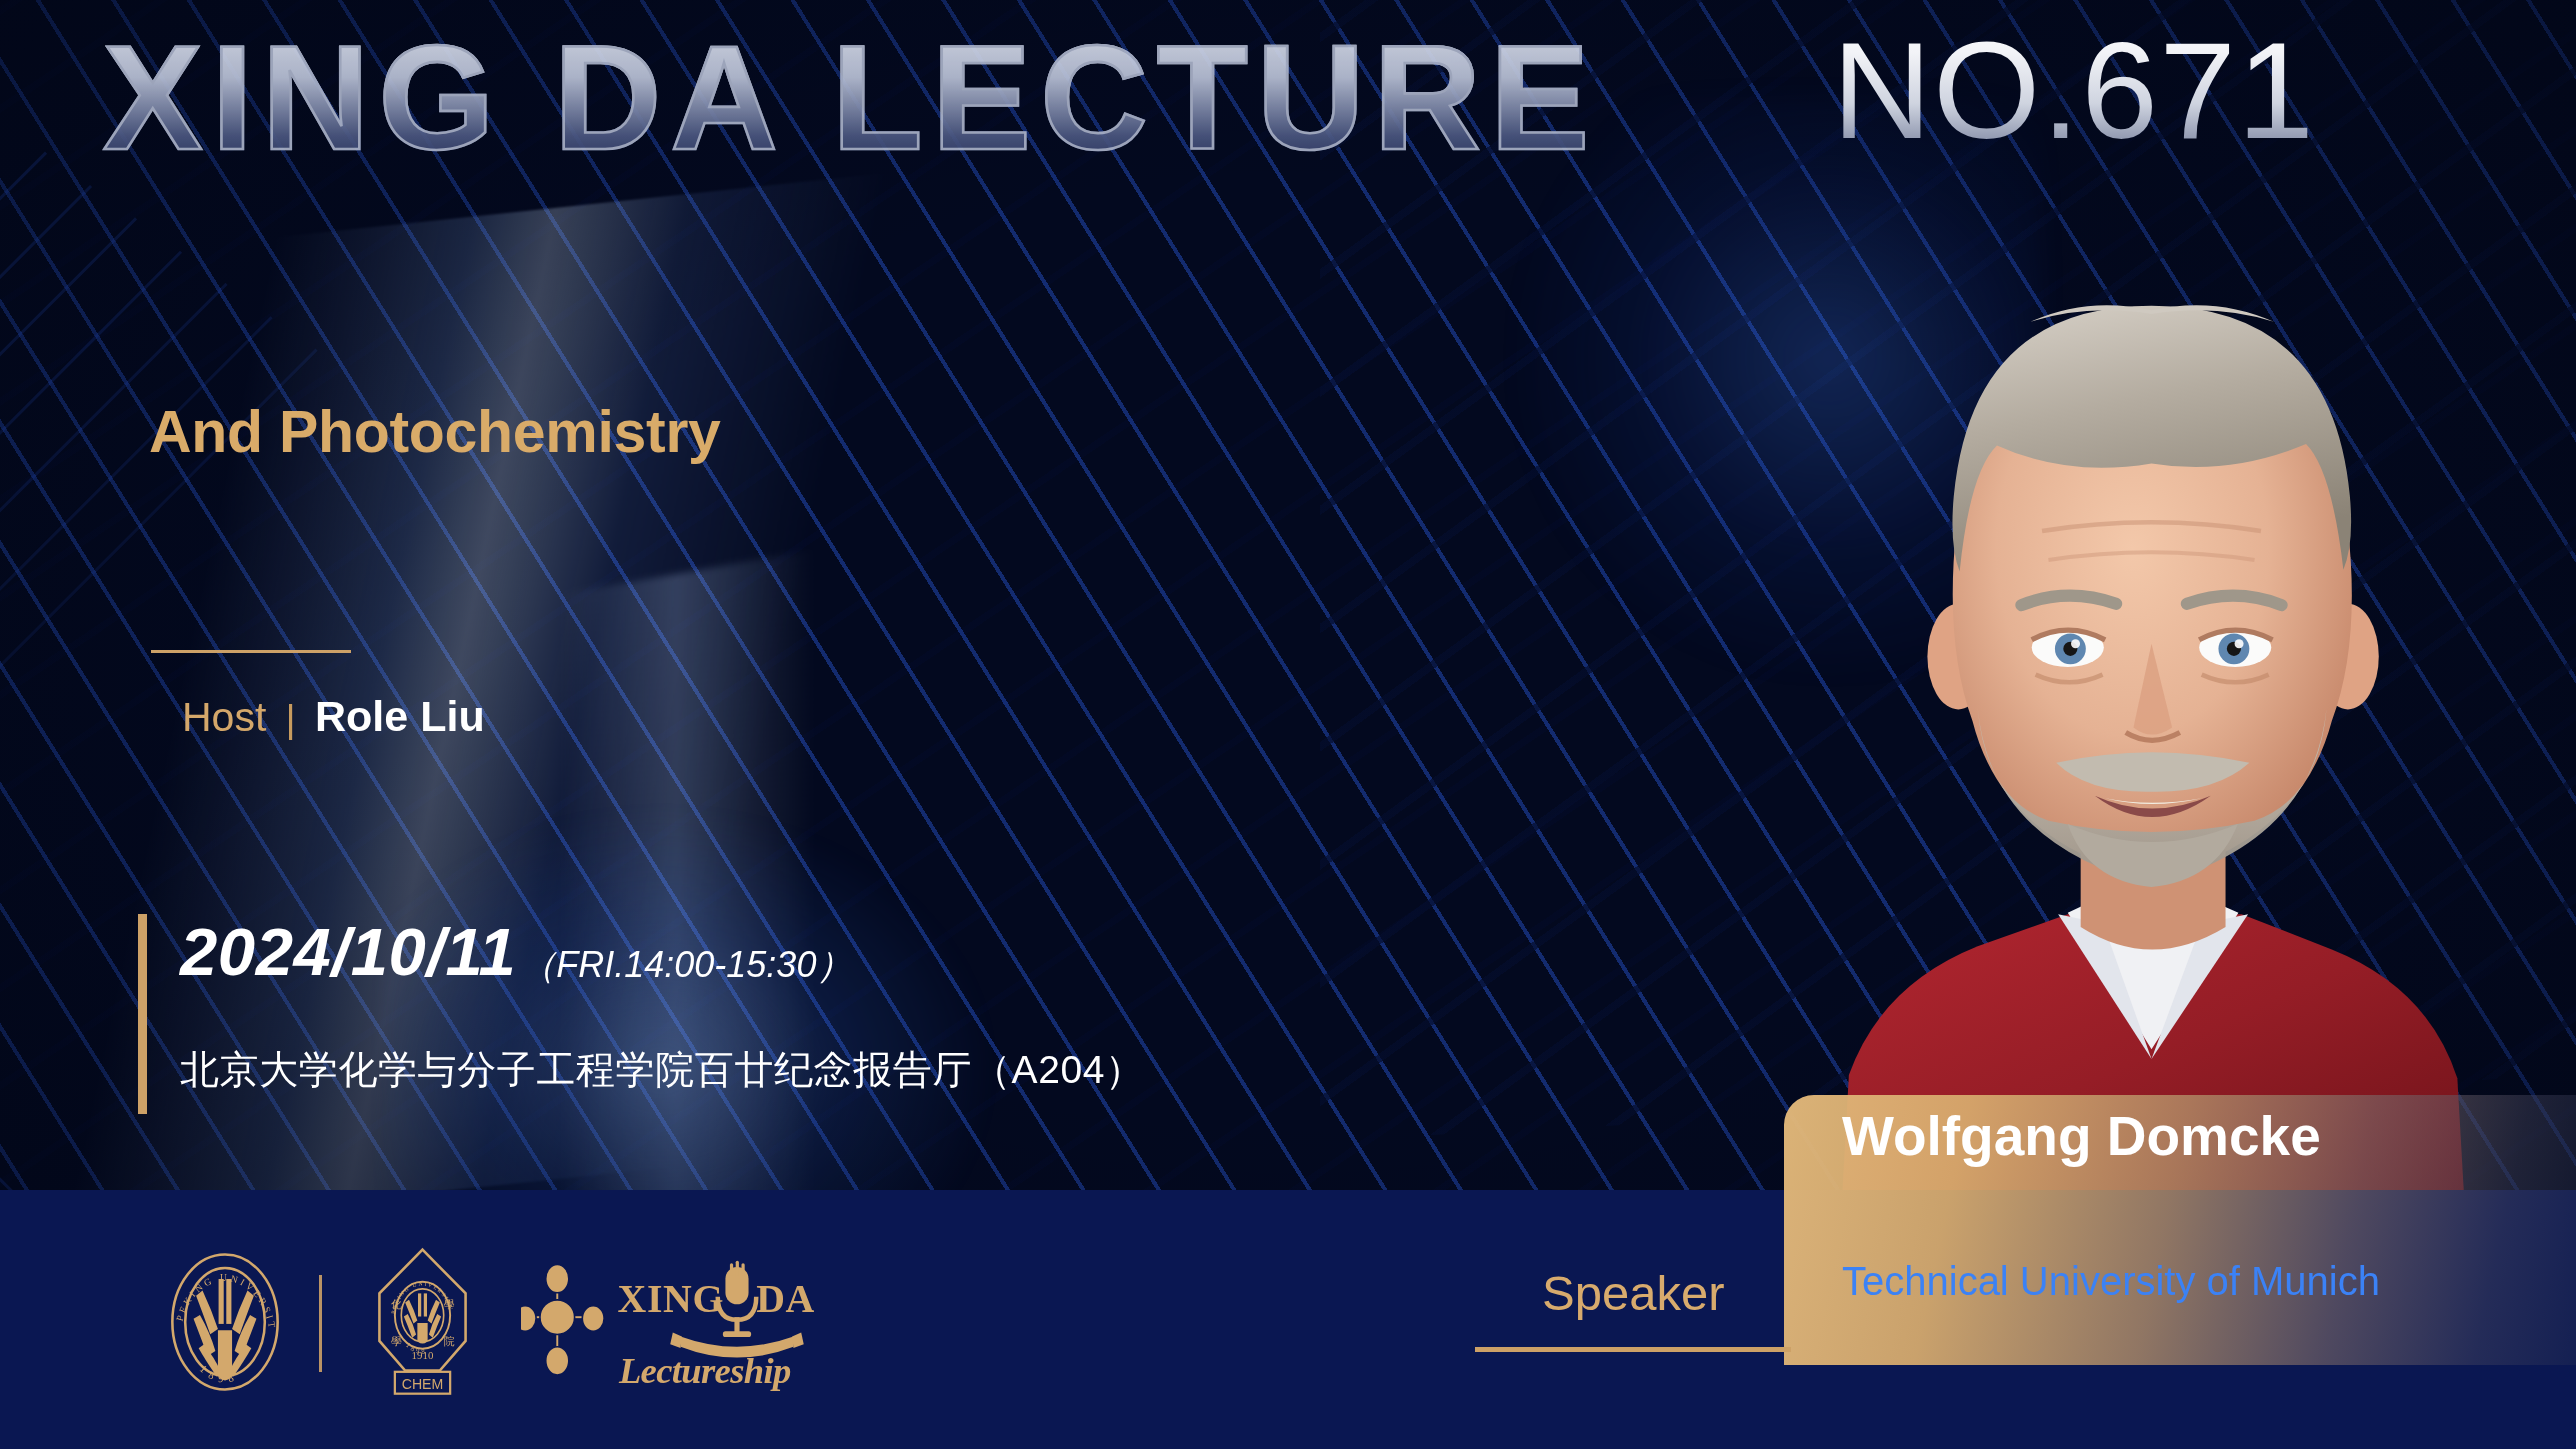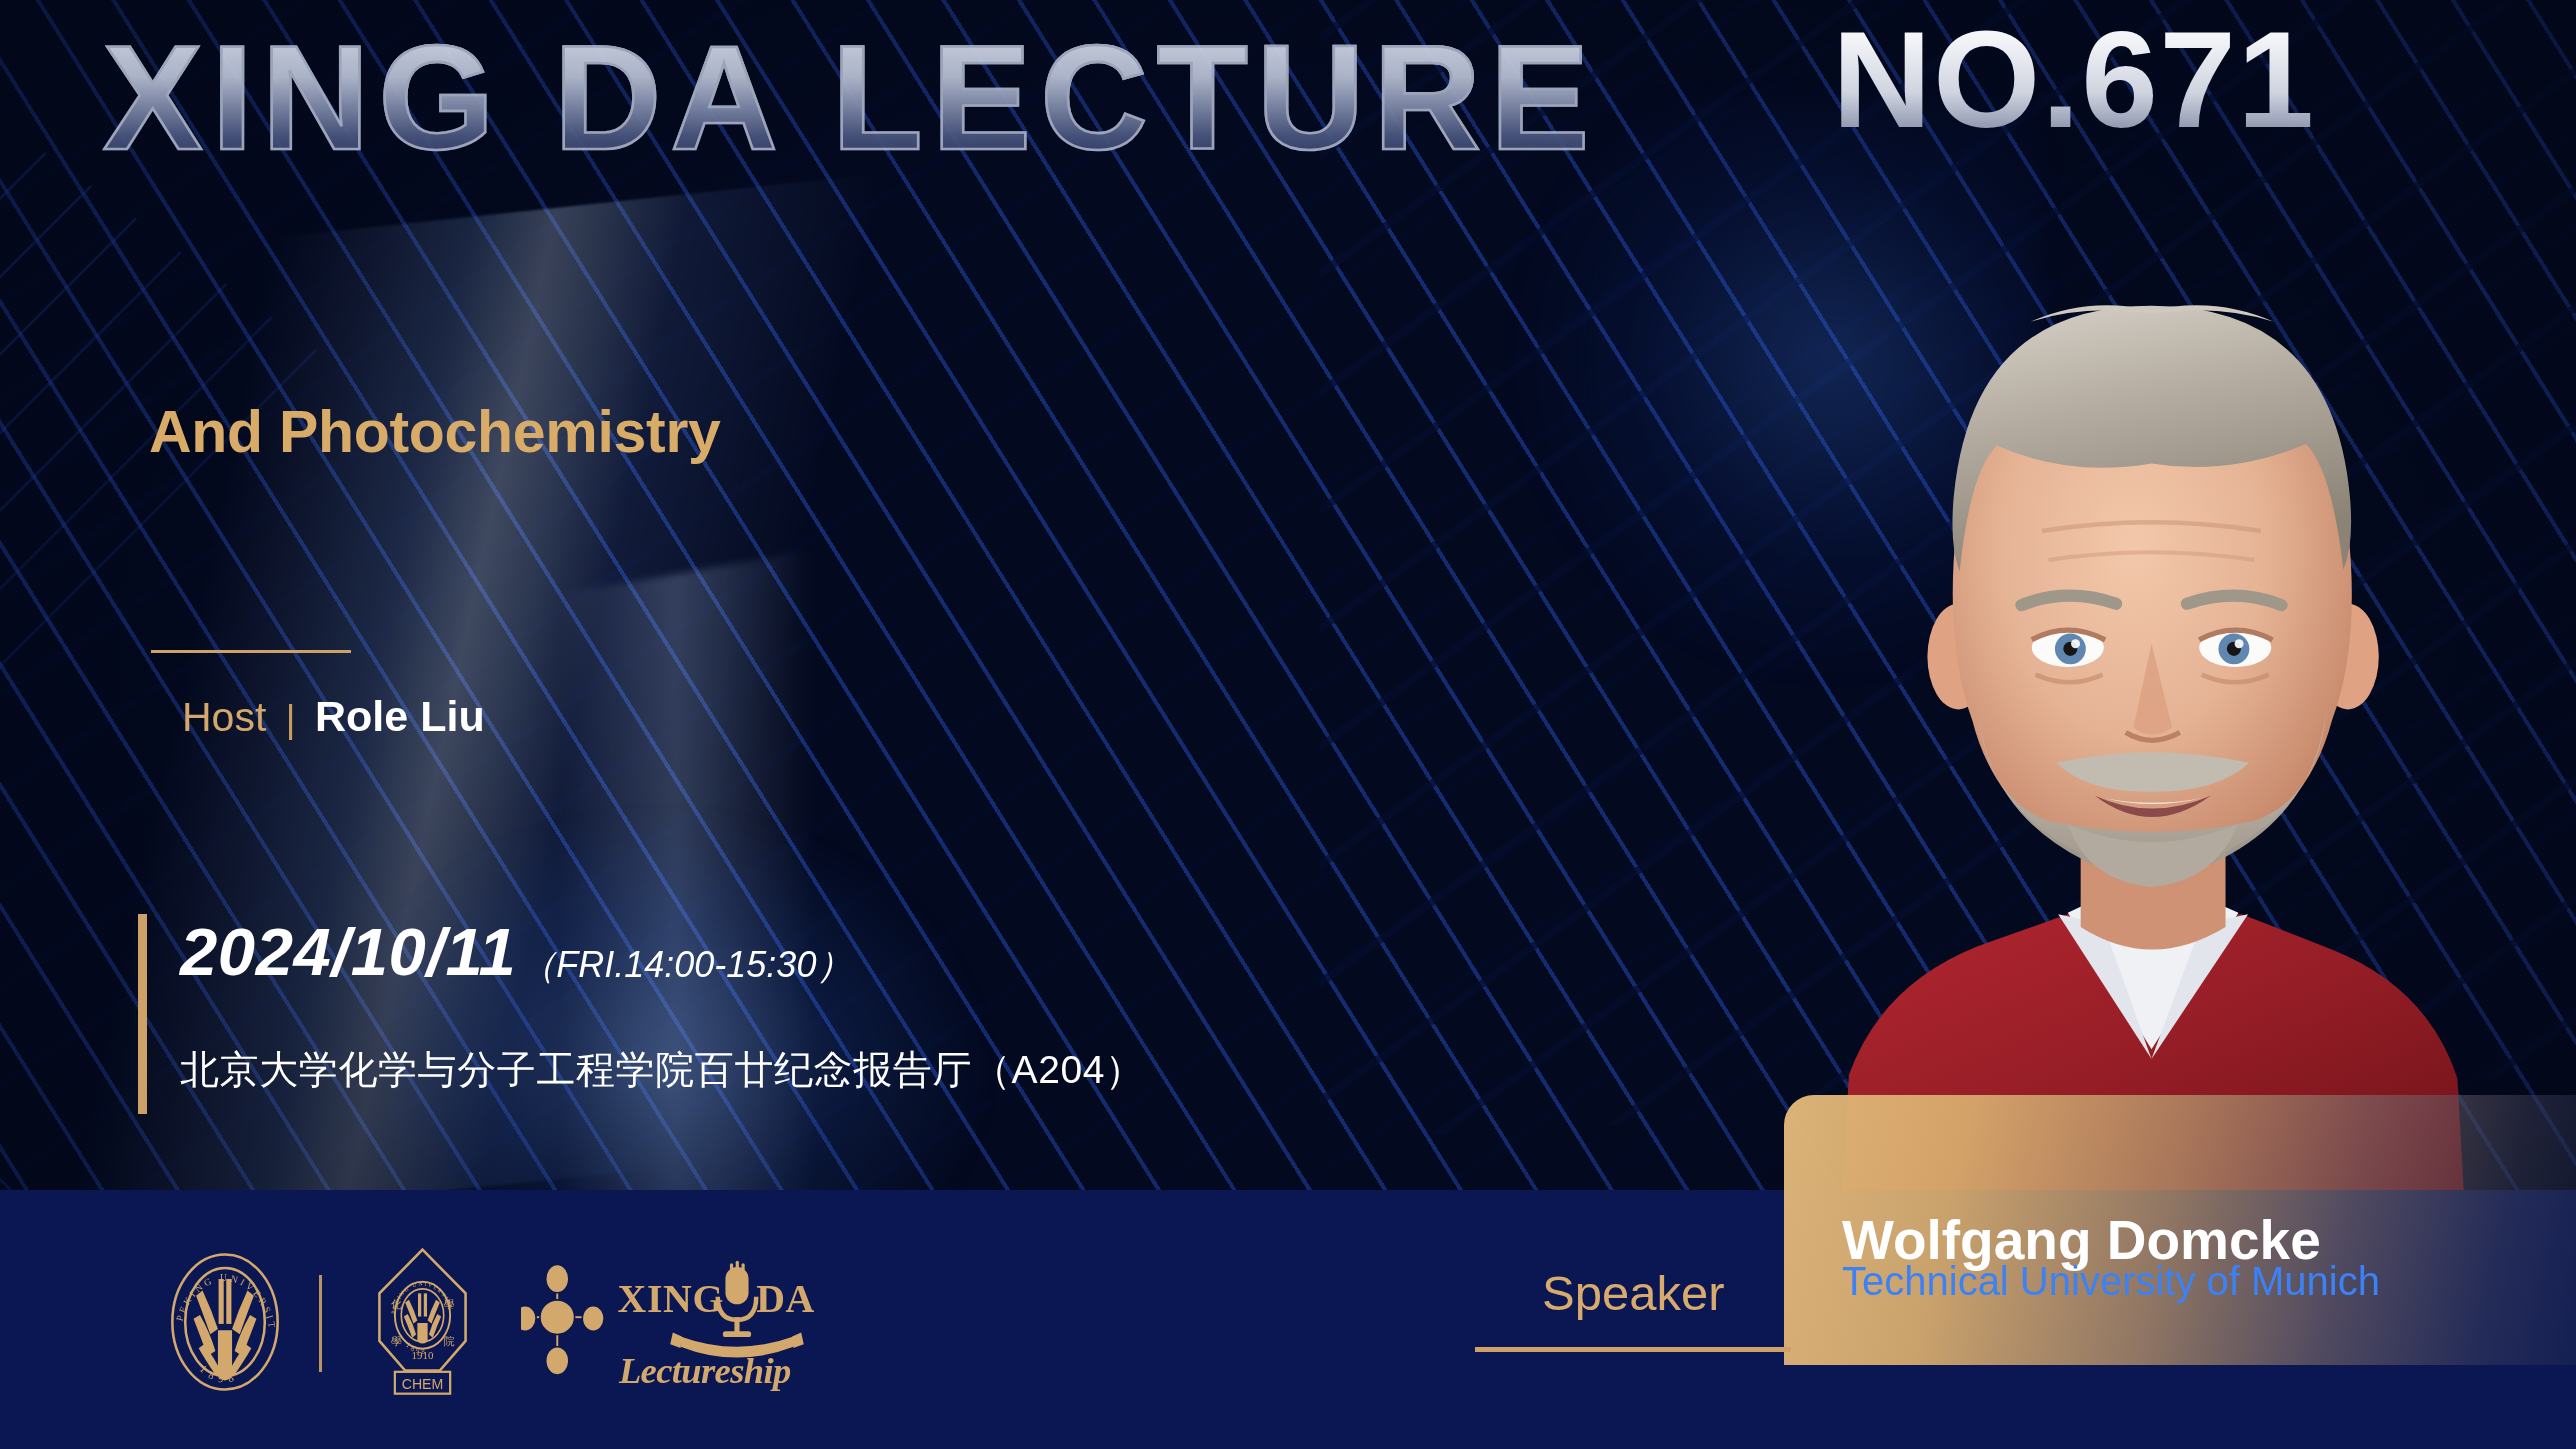--- a/index.html
+++ b/index.html
@@ -93,22 +93,22 @@
     -webkit-background-clip:text; background-clip:text;
     paint-order:stroke fill;
     opacity:.92; white-space:nowrap;
   }
   .hdr-outline::after{
     content:attr(data-txt); position:absolute; left:0; top:0;
     -webkit-text-stroke:0;
     color:transparent;
   }
   .hdr-no{
-    position:absolute; left:1832px; top:0;
-    font-size:138px; font-weight:700; letter-spacing:1.3px;
+    position:absolute; left:1832px; top:11px;
+    font-size:138px; font-weight:400; letter-spacing:1.3px;
     background:linear-gradient(180deg,#ffffff 0%,#f2f3f7 26%,#cfd4e0 58%,#8e96ae 82%,#646d8a 100%);
     -webkit-background-clip:text; background-clip:text; color:transparent;
     white-space:nowrap;
   }
 
   
   .content{ position:absolute; left:0; top:0; z-index:40; }
   .lec-title{
     position:absolute; left:149px; top:392px;
     width:1288px;
@@ -159,21 +159,21 @@
     border-top-left-radius:30px;
     background:linear-gradient(102deg,
        rgba(226,184,122,0.97) 0%,
        rgba(216,172,110,0.93) 22%,
        rgba(178,142,104,0.80) 48%,
        rgba(122,104,104,0.62) 70%,
        rgba(72,72,96,0.42) 88%,
        rgba(44,52,84,0.30) 100%);
   }
   .spk-name{
-    position:absolute; left:1842px; top:1208px; z-index:50;
+    position:absolute; left:1842px; top:1104px; z-index:50;
     font-size:55px; font-weight:700; color:#ffffff; white-space:nowrap;
   }
   .spk-affil{
     position:absolute; left:1842px; top:1259px; z-index:50;
     font-size:40px; font-weight:400; color:#3b82f6; white-space:nowrap;
   }
   .spk-label{
     position:absolute; left:1542px; top:1265px; z-index:50;
     font-size:49px; font-weight:500; color:#d8ab6d; white-space:nowrap;
   }

